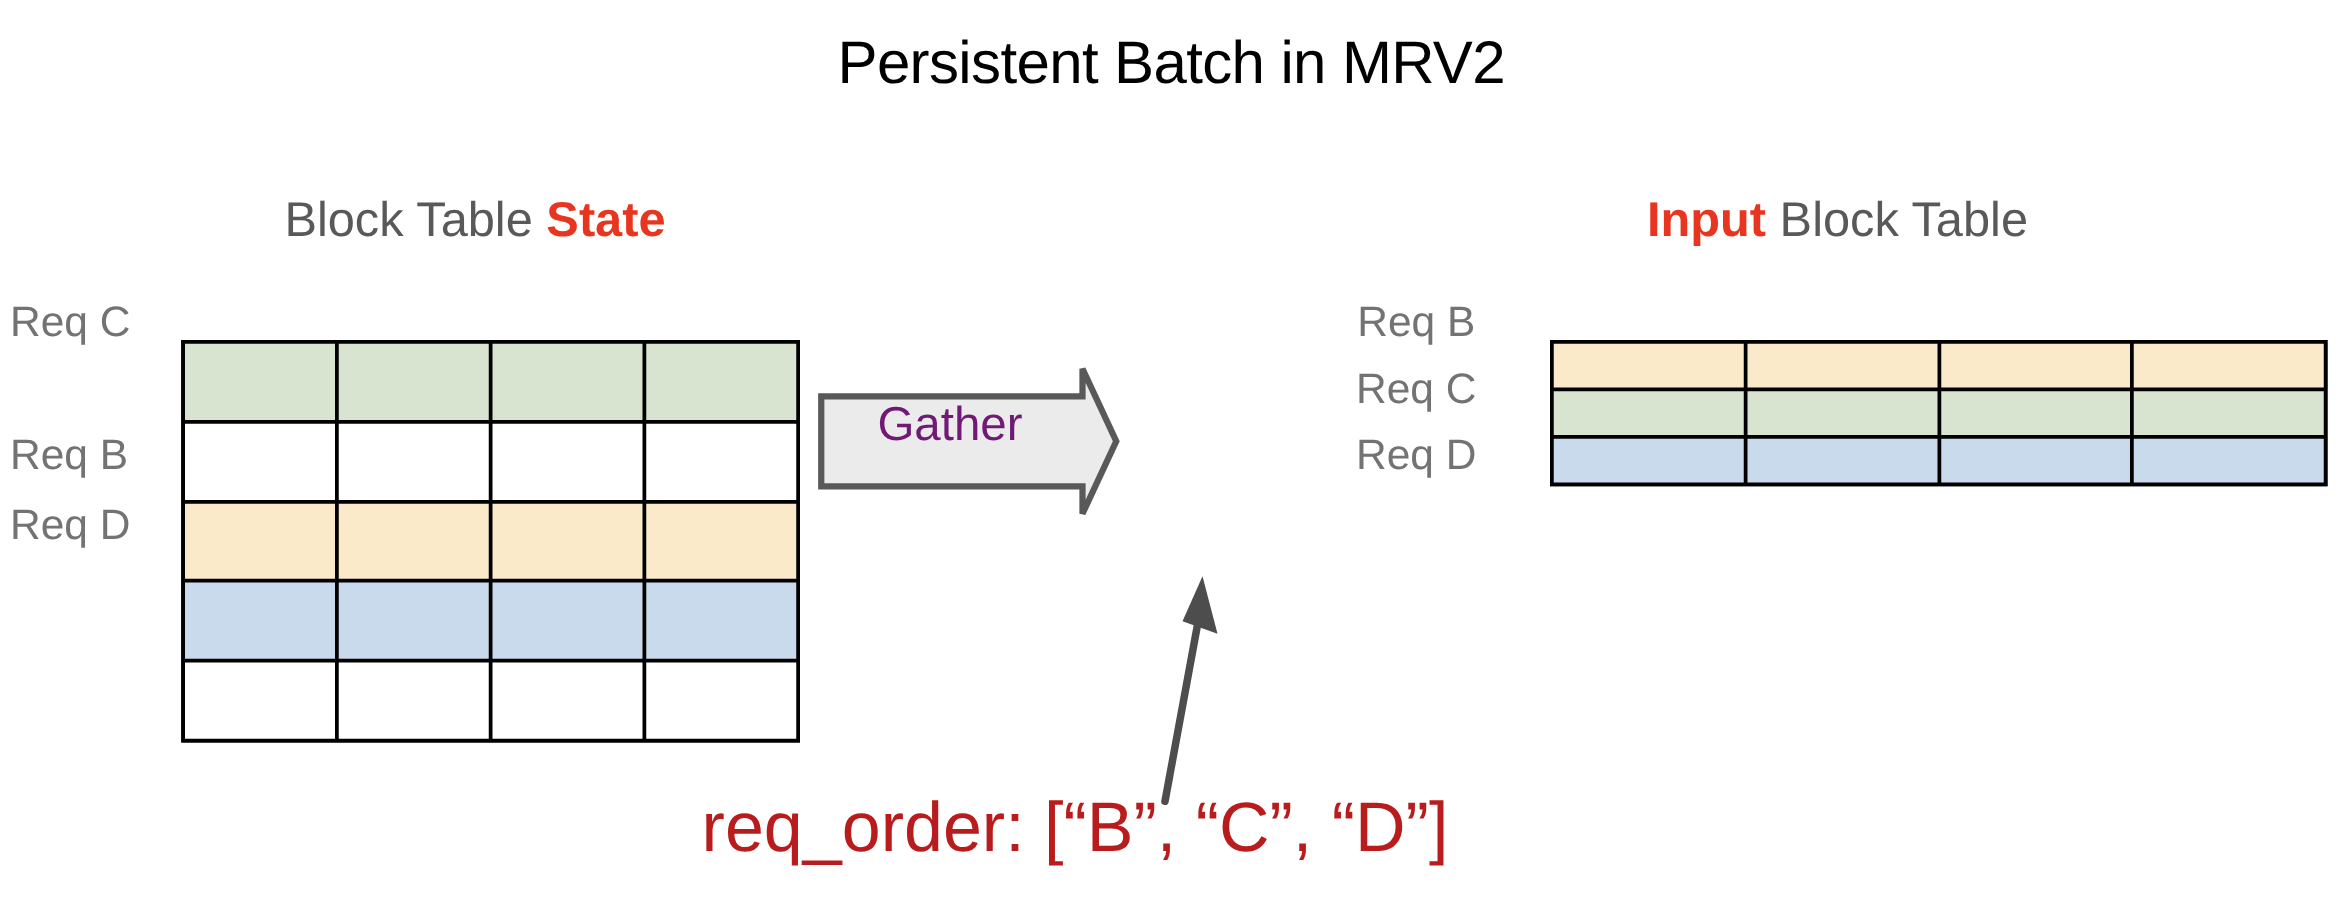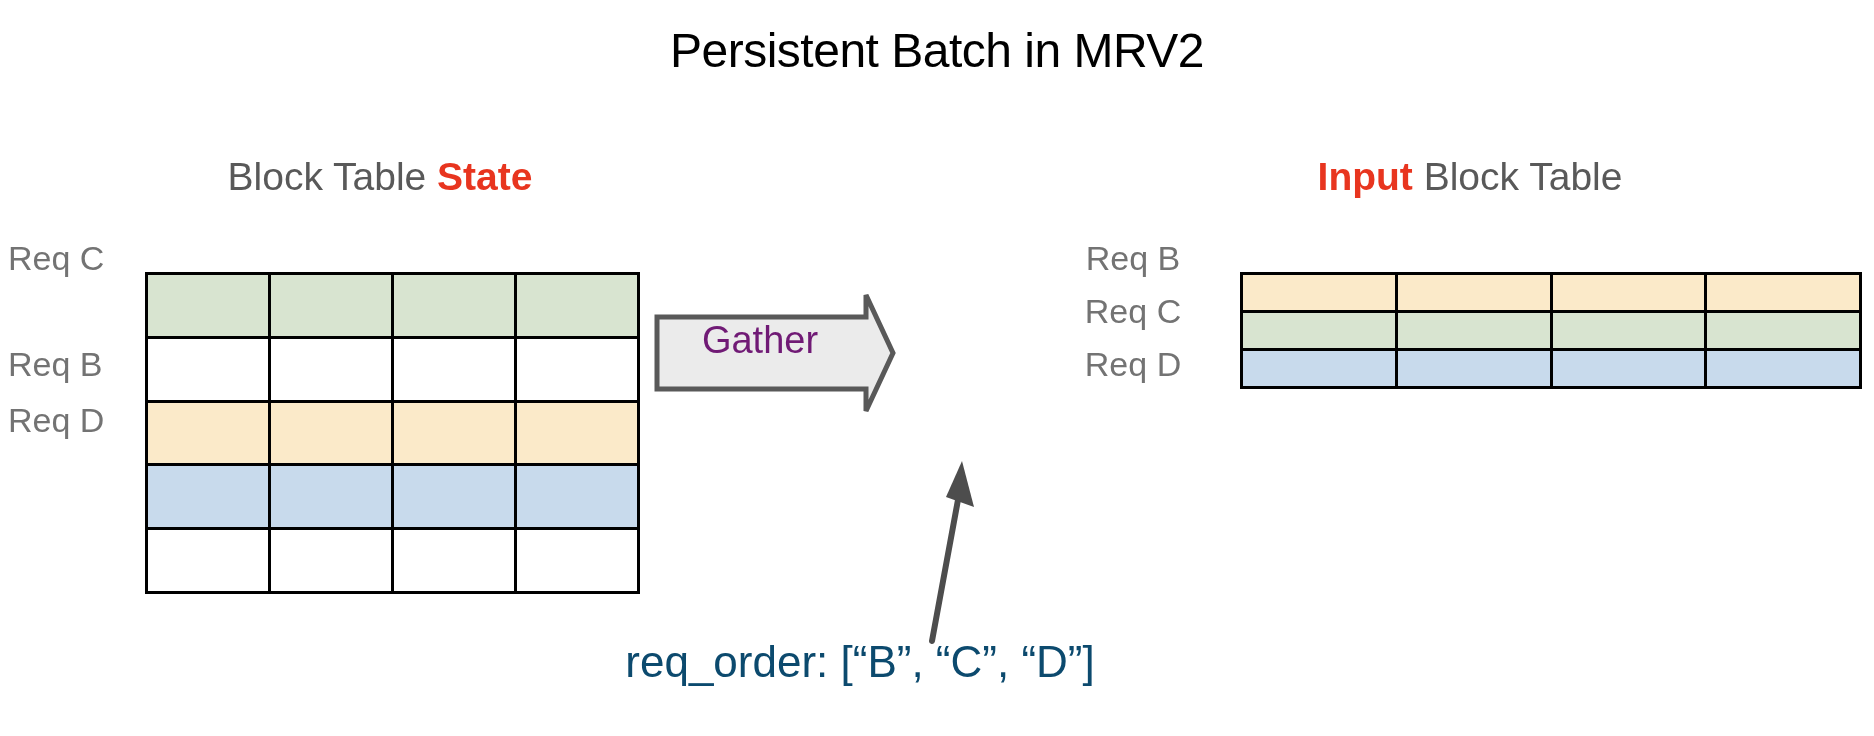--- a/index.html
+++ b/index.html
@@ -123,23 +123,23 @@
     height: 190px;
   }
   #req-pointer svg { display: block; }
 
   .caption {
     position: absolute;
     left: 440px;
     top: 636px;
     width: 840px;
     text-align: center;
-    font-size: 44px;
+    font-size: 56px;
     line-height: 52px;
-    color: #0c4a6e;
+    color: #b91c1c;
     white-space: nowrap;
   }
 </style>
 </head>
 <body>
 
 <div class="slide">
 
   <div class="title">Persistent Batch in MRV2</div>
 

